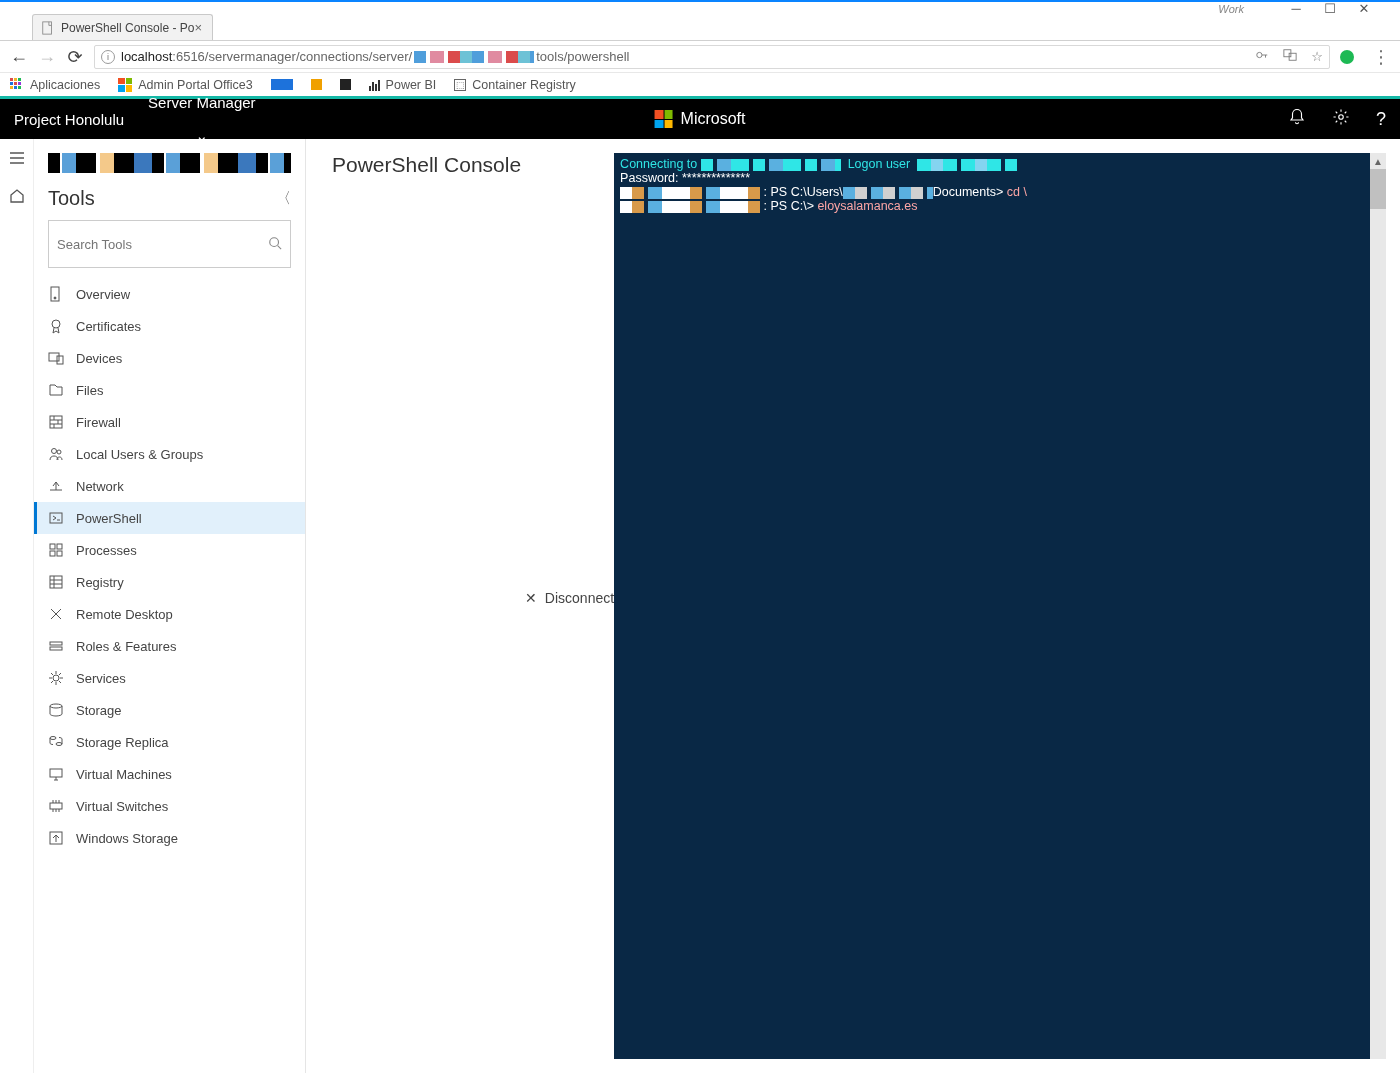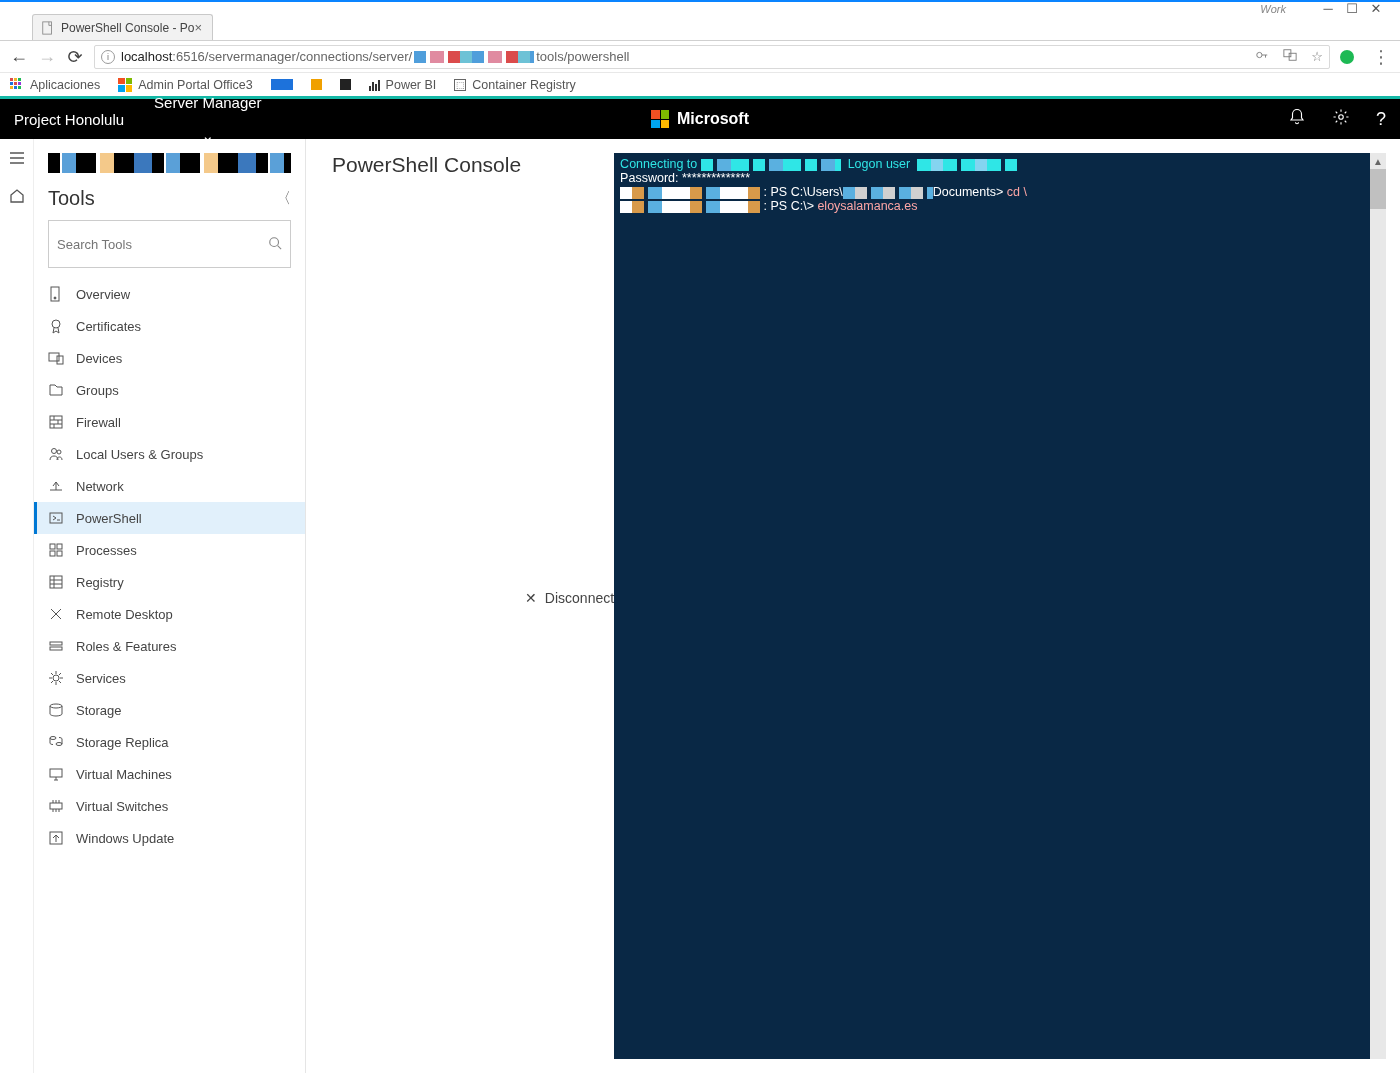--- a/index.html
+++ b/index.html
@@ -1,20 +1,20 @@
 <!DOCTYPE html>
 <html><head>
 <meta charset="utf-8">
 <style>
 * { margin: 0; padding: 0; box-sizing: border-box; font-family: "Segoe UI", Arial, sans-serif; }
 html, body { width: 1400px; height: 1073px; overflow: hidden; background: #fff; }
 
 
 .window-top { height: 13px; border-top: 2px solid #0a84ff; background: #fff; position: relative; }
-.win-ctrl { position: absolute; right: 0; top: 0; display: flex; align-items: center; gap: 12px; padding-right: 18px; height: 13px; }
+.win-ctrl { position: absolute; right: 12px; top: 0; display: flex; align-items: center; gap: 22px; padding-right: 18px; height: 13px; }
 .win-label { font-size: 11px; color: #888; font-style: italic; margin-right: 24px; }
 .win-btn { width: 12px; height: 12px; display: inline-flex; align-items: center; justify-content: center; color: #555; font-size: 13px; }
 
 
 .tab-strip { height: 28px; background: #fff; display: flex; align-items: flex-end; padding-left: 8px; border-bottom: 1px solid #d0d0d0; }
 .page-icon { width: 14px; height: 14px; display: inline-block; margin: 0 6px 0 2px; }
 .tab { height: 26px; background: #f2f2f2; border: 1px solid #c9c9c9; border-bottom: none; border-top-left-radius: 3px; border-top-right-radius: 3px; display: flex; align-items: center; padding: 0 10px 0 6px; font-size: 12px; color: #444; min-width: 170px; position: relative; margin-left: 24px; }
 .tab .tab-close { margin-left: auto; color: #666; font-size: 13px; }
 .new-tab { width: 18px; height: 18px; margin-left: 4px; margin-bottom: 3px; }
 
@@ -42,23 +42,23 @@
 .ms-ic span:nth-child(1){background:#f25022}.ms-ic span:nth-child(2){background:#7fba00}.ms-ic span:nth-child(3){background:#00a4ef}.ms-ic span:nth-child(4){background:#ffb900}
 .sw-blue{width:22px;height:11px;background:#1d72db}
 .sw-org{width:11px;height:11px;background:#f0a000}
 .sw-blk{width:11px;height:11px;background:#222}
 .pbi-ic { display:flex; align-items:flex-end; gap:1px; height:12px;}
 .pbi-ic span{width:2px;background:#333}.pbi-ic span:nth-child(1){height:5px}.pbi-ic span:nth-child(2){height:9px}.pbi-ic span:nth-child(3){height:7px}.pbi-ic span:nth-child(4){height:11px}
 .cr-ic{width:12px;height:12px;border:1px solid #666;position:relative;font-size:9px;display:flex;align-items:center;justify-content:center;color:#666}
 
 
 .top-bar { height: 40px; background: #000; color: #fff; display: flex; align-items: center; padding: 0 14px; }
-.top-bar .brand { font-size: 15px; font-weight: 400; margin-right: 30px; }
+.top-bar .brand { font-size: 15px; font-weight: 400; margin-right: 24px; }
 .top-bar .crumb { font-size: 15px; display: flex; align-items: center; gap: 16px; flex-direction: column; }
-.top-bar .ms-center { position: absolute; left: 50%; transform: translateX(-50%); display: flex; align-items: center; gap: 8px; font-size: 16px; font-weight: bold; }
+.top-bar .ms-center { position: absolute; left: 50%; transform: translateX(-50%); display: flex; align-items: center; gap: 8px; font-size: 16px; }
 .top-bar .right { margin-left: auto; display: flex; align-items: center; gap: 26px; font-size: 18px; }
 
 
 .app-body { display: flex; height: calc(1073px - 13px - 28px - 32px - 26px - 40px); }
 .rail { width: 34px; border-right: 1px solid #eee; display: flex; flex-direction: column; align-items: center; padding-top: 10px; gap: 20px; color: #555; }
 .rail-btn { width: 18px; height: 18px; display:flex; align-items:center; justify-content:center; }
 
 .sidebar { width: 272px; border-right: 1px solid #e5e5e5; display: flex; flex-direction: column; padding: 14px 0 0 0; }
 .srv-mask { height: 20px; margin: 0 14px 14px 14px; background: repeating-linear-gradient(90deg,#000 0 12px,#fff 12px 14px,#5aa0d8 14px 28px,#000 28px 48px,#fff 48px 52px,#f4c98a 52px 66px,#000 66px 86px,#3b78bd 86px 104px); }
 .tools-hdr { display: flex; align-items: center; justify-content: space-between; padding: 0 14px 10px 14px; }
@@ -270,21 +270,21 @@
             </svg>
           </span>
           <span>Devices</span>
         </div>
         <div class="tool-item">
           <span class="tool-ic">
             <svg viewBox="0 0 16 16" fill="none" stroke="#555">
               <path d="M2 3h5l2 2h5v8H2z"></path>
             </svg>
           </span>
-          <span>Groups</span>
+          <span>Files</span>
         </div>
         <div class="tool-item">
           <span class="tool-ic">
             <svg viewBox="0 0 16 16" fill="none" stroke="#555">
               <rect x="2" y="2" width="12" height="12"></rect>
               <path d="M2 6h12M2 10h12M6 2v4M10 6v4M6 10v4"></path>
             </svg>
           </span>
           <span>Firewall</span>
         </div>
@@ -398,21 +398,21 @@
           </span>
           <span>Virtual Switches</span>
         </div>
         <div class="tool-item">
           <span class="tool-ic">
             <svg viewBox="0 0 16 16" fill="none" stroke="#555">
               <rect x="2" y="2" width="12" height="12"></rect>
               <path d="M8 12V5M5 8l3-3 3 3"></path>
             </svg>
           </span>
-          <span>Windows Update</span>
+          <span>Windows Storage</span>
         </div>
       </div>
   </div>
 
   <div class="content">
     <h1>PowerShell Console</h1>
     <div class="toolbar">
       <span style="display:flex;align-items:center;gap:8px;">
         <span>✕</span>
         <span>Disconnect</span>

